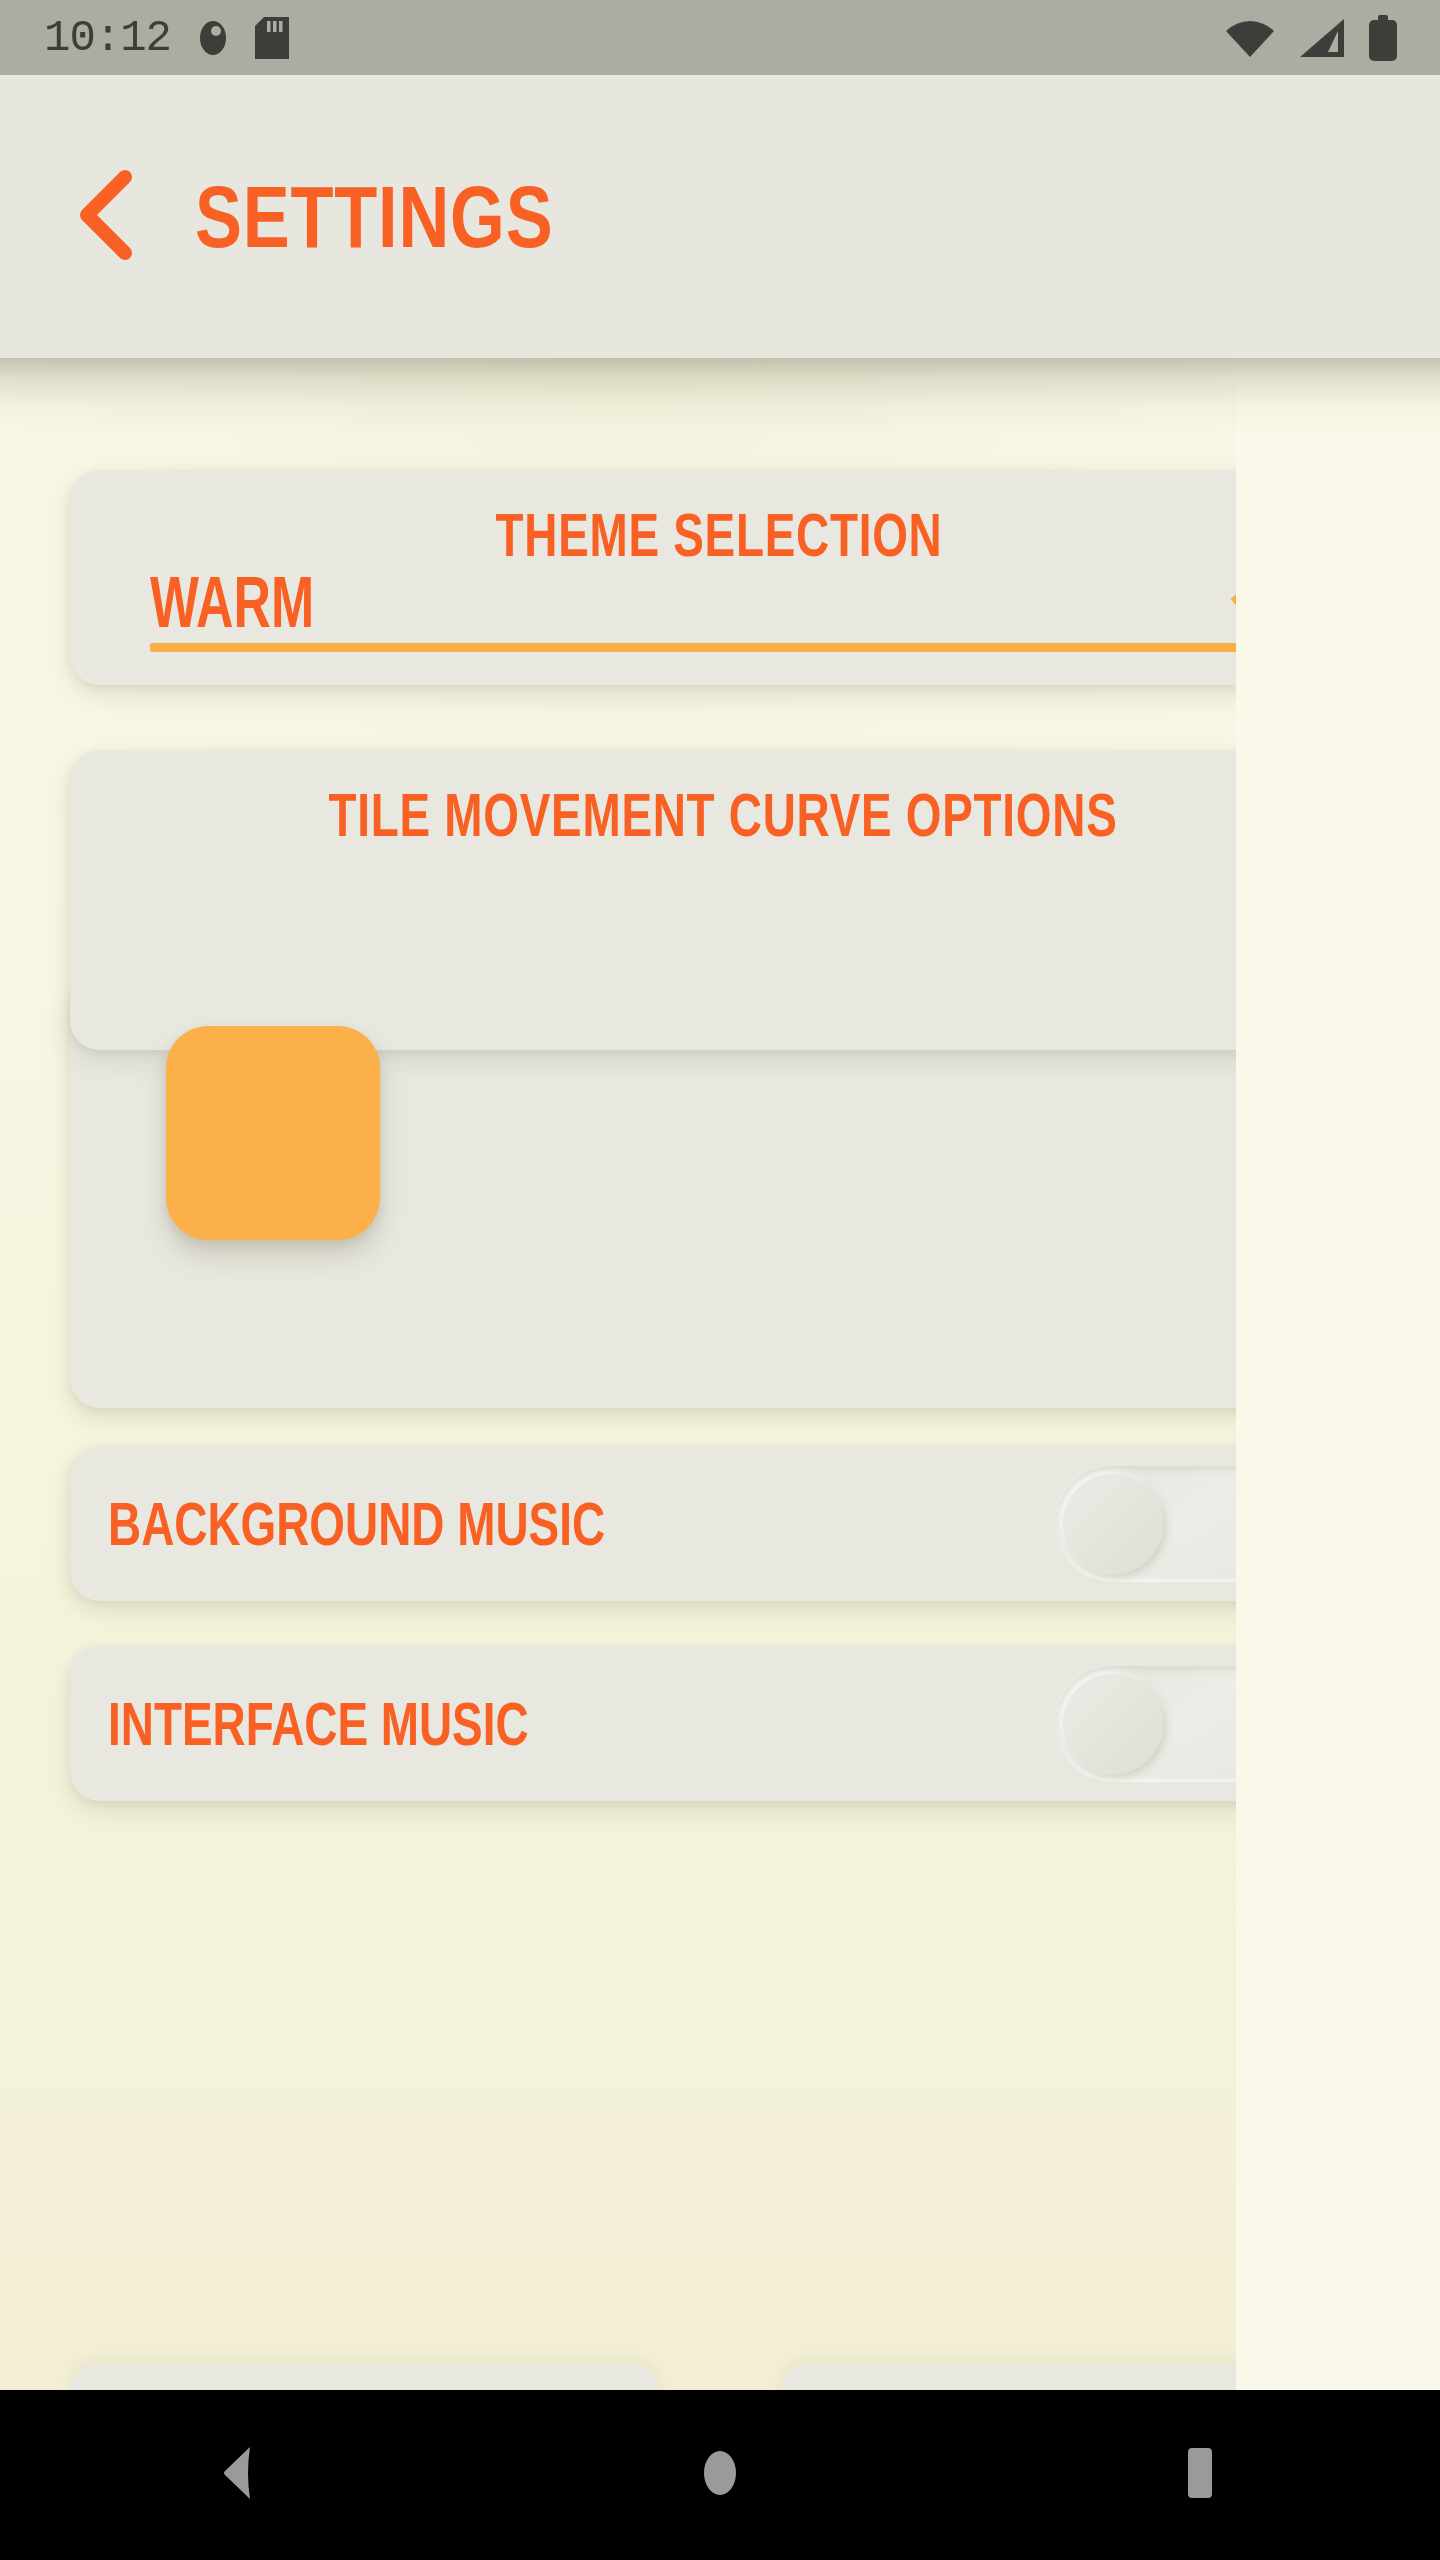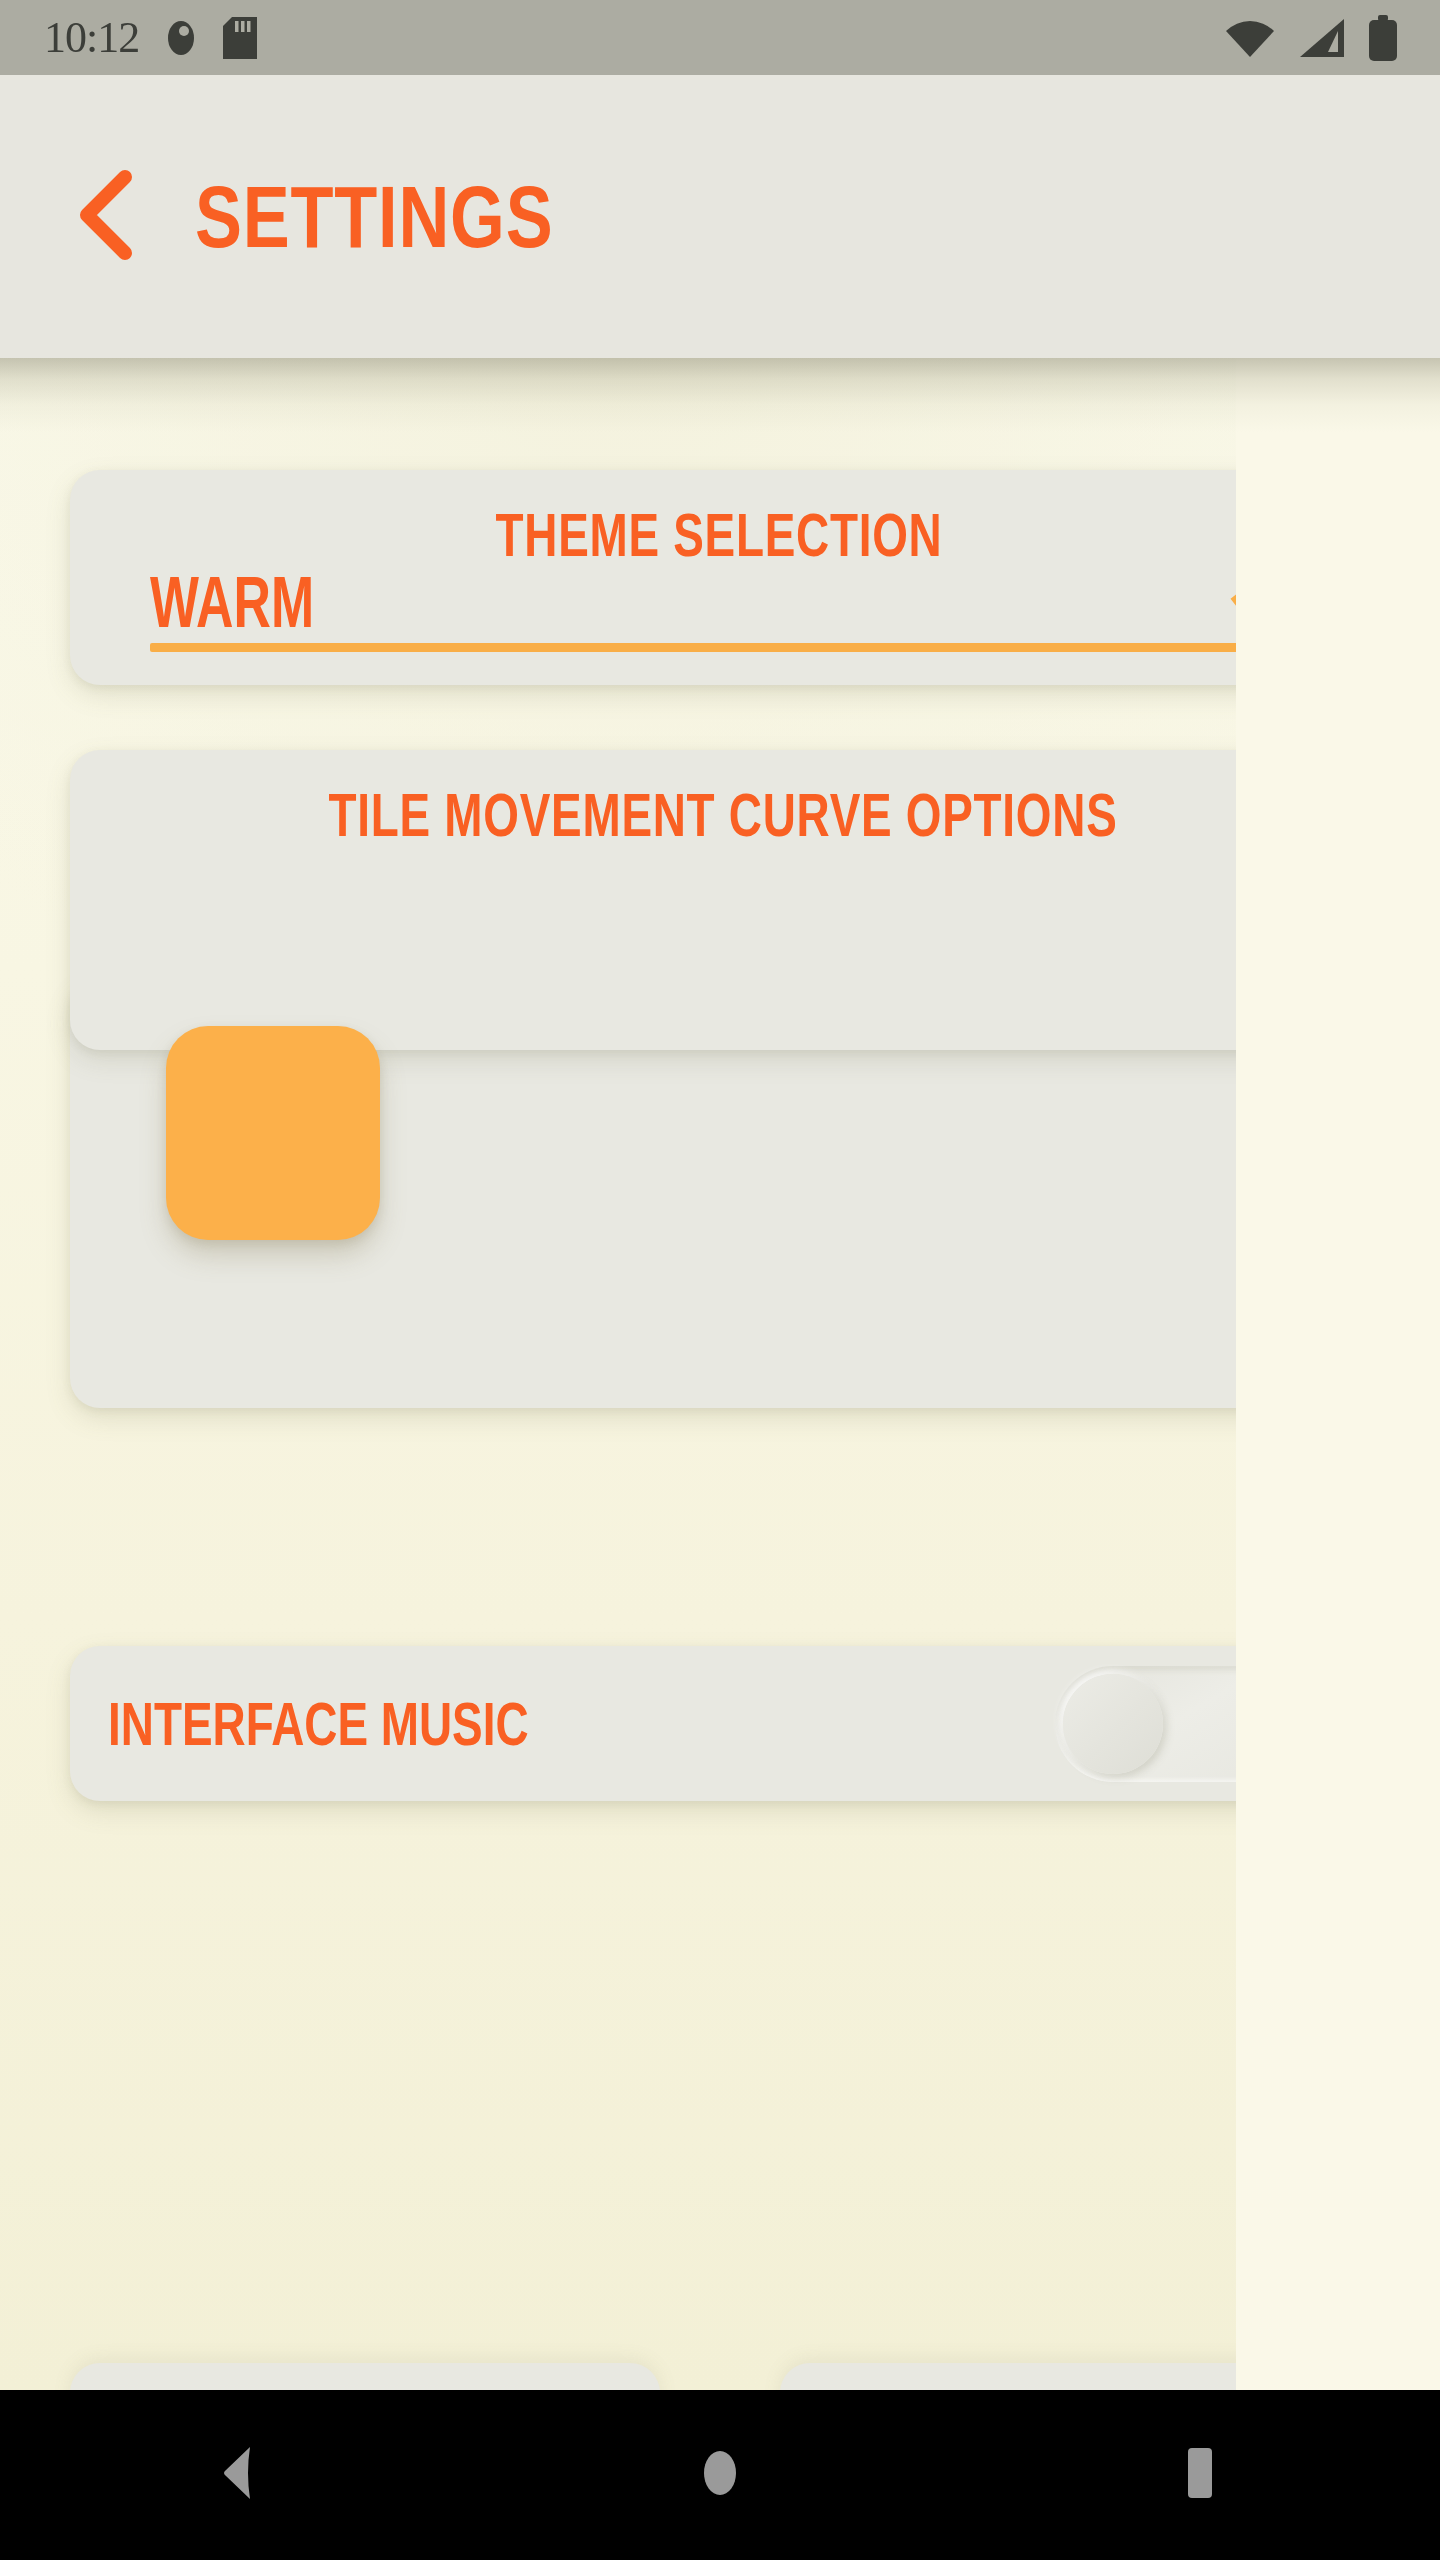--- a/index.html
+++ b/index.html
@@ -13,21 +13,21 @@
   
   #status-bar{
     position:absolute; top:0; left:0; width:1440px; height:75px;
     background:#ACACA2;
     display:flex; align-items:center; z-index:40;
   }
   #status-left{ display:flex; align-items:center; gap:22px; padding-left:44px; }
   #status-clock{
     font-size:44px; font-weight:400; color:#3C3E39;
     letter-spacing:-1px; line-height:1;
-    font-family:Liberation Serif, serif;
+    font-family:Liberation Mono, monospace;
   }
   #status-right{
     margin-left:auto; display:flex; align-items:center; gap:22px; padding-right:42px;
   }
   .statusicon{ display:block; }
 
   
   #app-header{
     position:absolute; top:75px; left:0; width:1440px; height:283px;
     background:#E7E6DF;
@@ -244,20 +244,26 @@
 
   <div class="card" style="top:392px; height:300px;padding-left:8px;">
     <div class="card-title" style="margin-top:34px;">TILE MOVEMENT CURVE OPTIONS</div>
 
   </div>
 
   <div id="tile-preview" style="left:166px; top:668px;"></div>
 
   <div class="card" style="top:620px; height:430px; z-index:-1;"></div>
 
+  <div class="card" style="top:1088px; height:155px;">
+    <div class="toggle-row-label">BACKGROUND MUSIC</div>
+    <div class="switch">
+      <div class="switch-knob"></div>
+    </div>
+  </div>
 
   <div class="card" style="top:1288px; height:155px;">
     <div class="toggle-row-label">INTERFACE MUSIC</div>
     <div class="switch">
       <div class="switch-knob"></div>
     </div>
   </div>
 
   <div class="card-partial" style="left:70px; top:2005px; width:590px; height:120px;"></div>
   <div class="card-partial" style="left:780px; top:2005px; width:588px; height:120px;"></div>

